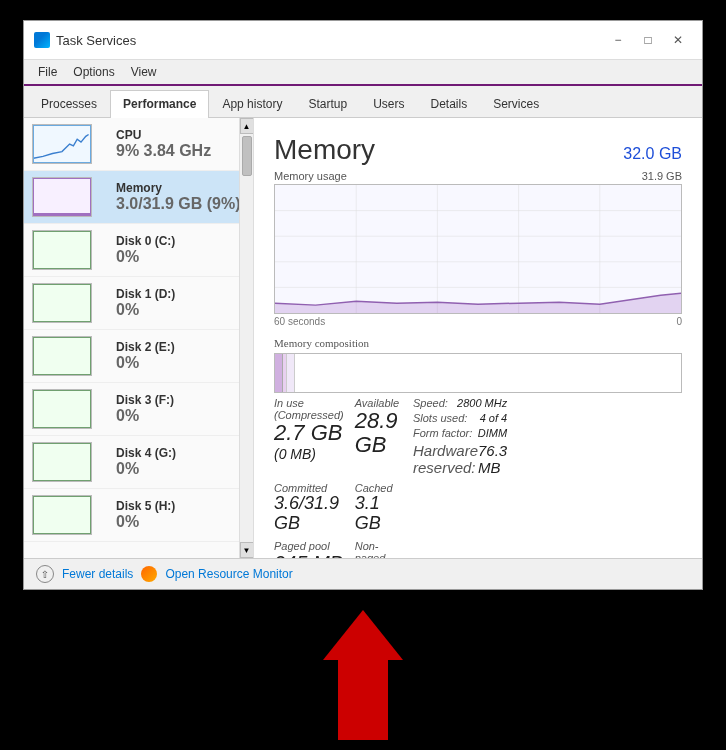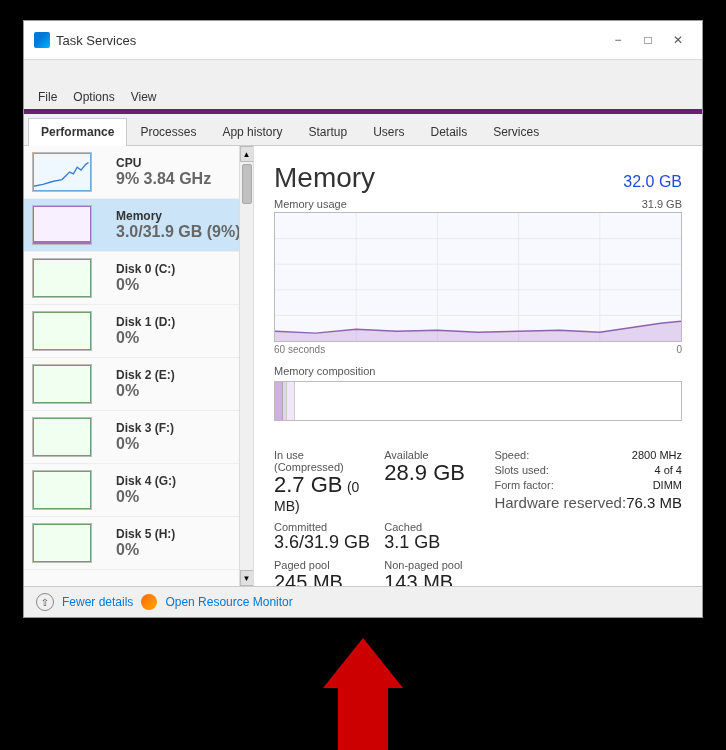--- a/index.html
+++ b/index.html
@@ -54,22 +54,21 @@
       display: flex;
       align-items: center;
       justify-content: center;
       color: #555;
     }
     .menu-bar {
       background: #f0f0f0;
       padding: 2px 8px;
       display: flex;
       gap: 4px;
-      border-bottom: 5px solid #701a75;
-      margin-top: 25px;
+      border-bottom: 2px solid #701a75;
     }
     .menu-item {
       font-size: 12px;
       padding: 3px 6px;
       cursor: pointer;
       color: #333;
     }
     .tab-bar {
       background: #f0f0f0;
       display: flex;
@@ -181,40 +180,41 @@
       overflow: hidden;
     }
     .graph-time {
       font-size: 10px;
       color: #777;
       display: flex;
       justify-content: space-between;
       margin-top: 2px;
       margin-bottom: 8px;
     }
-    .comp-section { margin-bottom: 28px; }
+    .comp-section { margin-bottom: 4px; font-family: Liberation Serif, serif; }
     .comp-label { font-size: 11px; color: #555; margin-bottom: 4px; }
     .comp-bar {
       width: 100%;
       height: 40px;
       border: 1px solid #bbb;
       background: #fff;
       position: relative;
       display: flex;
       align-items: stretch;
       overflow: hidden;
     }
     .comp-seg {
       height: 100%;
     }
     .stats-grid {
       display: grid;
-      grid-template-columns: 1fr 1fr;
+      grid-template-columns: 1fr 1fr 1fr 1fr 1fr 1fr;
       gap: 11px;
       row-gap: 6px;
+      font-style: italic;
     }
     .stat-block { }
     .stat-label { font-size: 11px; color: #555; }
     .stat-value { font-size: 22px; font-weight: 300; color: #222; line-height: 1.1; }
     .stat-value-sm { font-size: 14px; font-weight: 400; color: #222; }
     .footer {
       background: #f0f0f0;
       border-top: 1px solid #ccc;
       padding: 6px 12px;
       display: flex;
@@ -322,22 +322,22 @@
       </div>
     </div>
 
     <div class="menu-bar">
       <span class="menu-item">File</span>
       <span class="menu-item">Options</span>
       <span class="menu-item">View</span>
     </div>
 
     <div class="tab-bar">
+      <div class="tab">Processes</div>
       <div class="tab active">Performance</div>
-      <div class="tab">Processes</div>
       <div class="tab">App history</div>
       <div class="tab">Startup</div>
       <div class="tab">Users</div>
       <div class="tab">Details</div>
       <div class="tab">Services</div>
     </div>
 
     <div class="content">
 
       <div class="sidebar" style="position:relative;">

